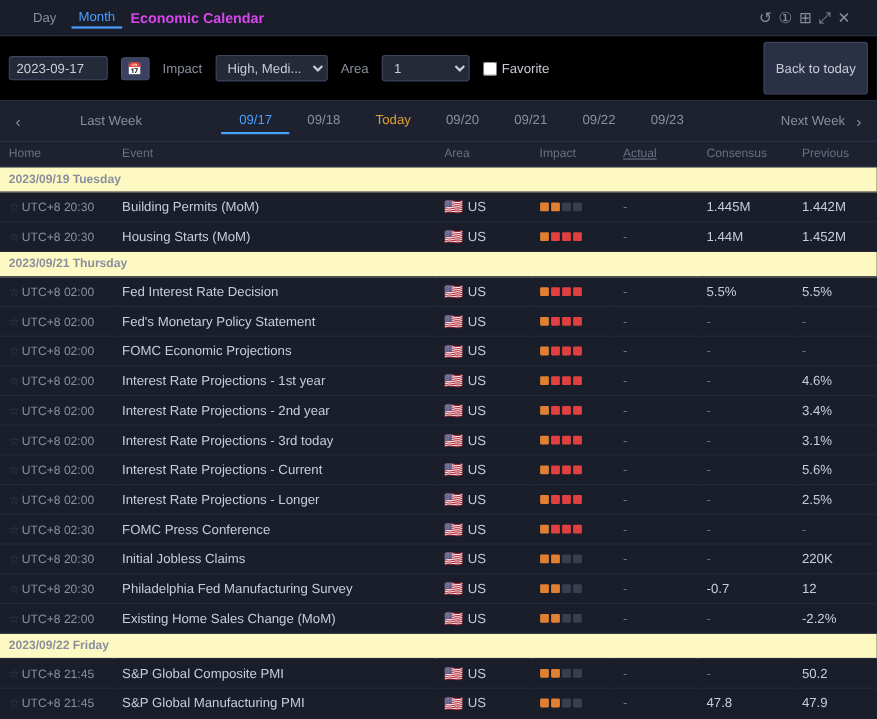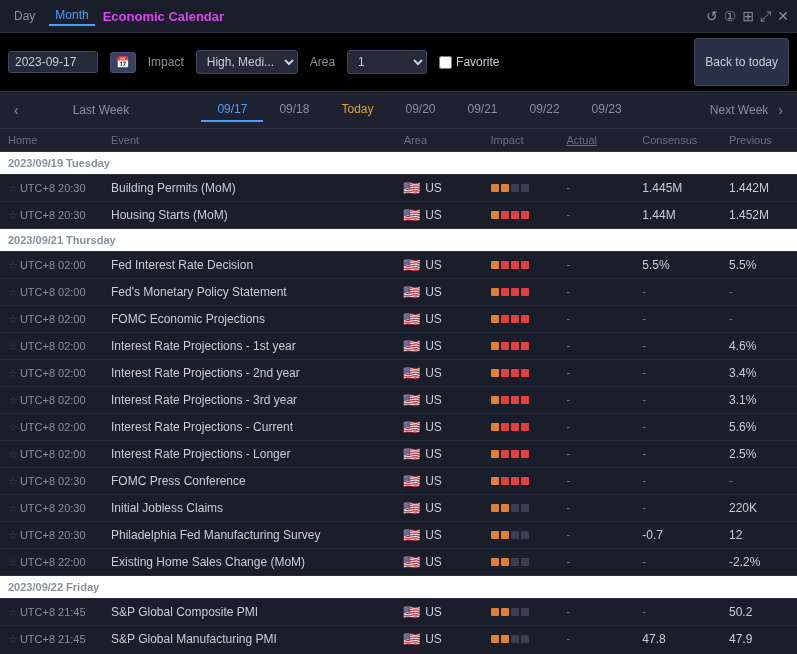--- a/index.html
+++ b/index.html
@@ -11,21 +11,21 @@
       width: 797px;
       height: 654px;
       overflow: hidden;
     }
 
     
     .top-bar {
       display: flex;
       align-items: center;
       background: #1a1e2a;
-      padding: 6px 8px;
+      padding: 6px 24px;
       border-bottom: 1px solid #2e3346;
       gap: 8px;
     }
     .tab-day {
       color: #8a8f9e;
       padding: 2px 6px;
       cursor: pointer;
       font-size: 12px;
     }
     .tab-month {
@@ -184,21 +184,21 @@
       font-weight: normal;
       font-size: 11px;
       border-bottom: 1px solid #2e3346;
       position: sticky;
       top: 0;
     }
     tbody tr {
       border-bottom: 1px solid #252a38;
     }
     .section-header td {
-      background: #ffffff;
+      background: #fef9c3;
       color: #8a8f9e;
       padding: 5px 8px;
       font-size: 11px;
       font-weight: bold;
     }
     td {
       padding: 5px 8px;
       font-size: 12px;
       color: #c8ccd8;
       vertical-align: middle;
@@ -470,21 +470,21 @@
     </div>
           </td>
       <td><span class="dash">-</span></td>
       <td><span class="dash">-</span></td>
       <td><span>3.4%</span></td>
     </tr>
         <tr>
       <td style="color:#8a8f9e;font-size:11px;">
         <span class="star-icon">☆</span>UTC+8 02:00
       </td>
-      <td>Interest Rate Projections - 3rd year</td>
+      <td>Interest Rate Projections - 3rd today</td>
       <td>
         <div class="flag-cell">
           <span class="flag">🇺🇸</span>
           <span>US</span>
         </div>
       </td>
       <td>
             <div class="impact-bars">
       <div class="bar bar-orange"></div>
       <div class="bar bar-red"></div>

